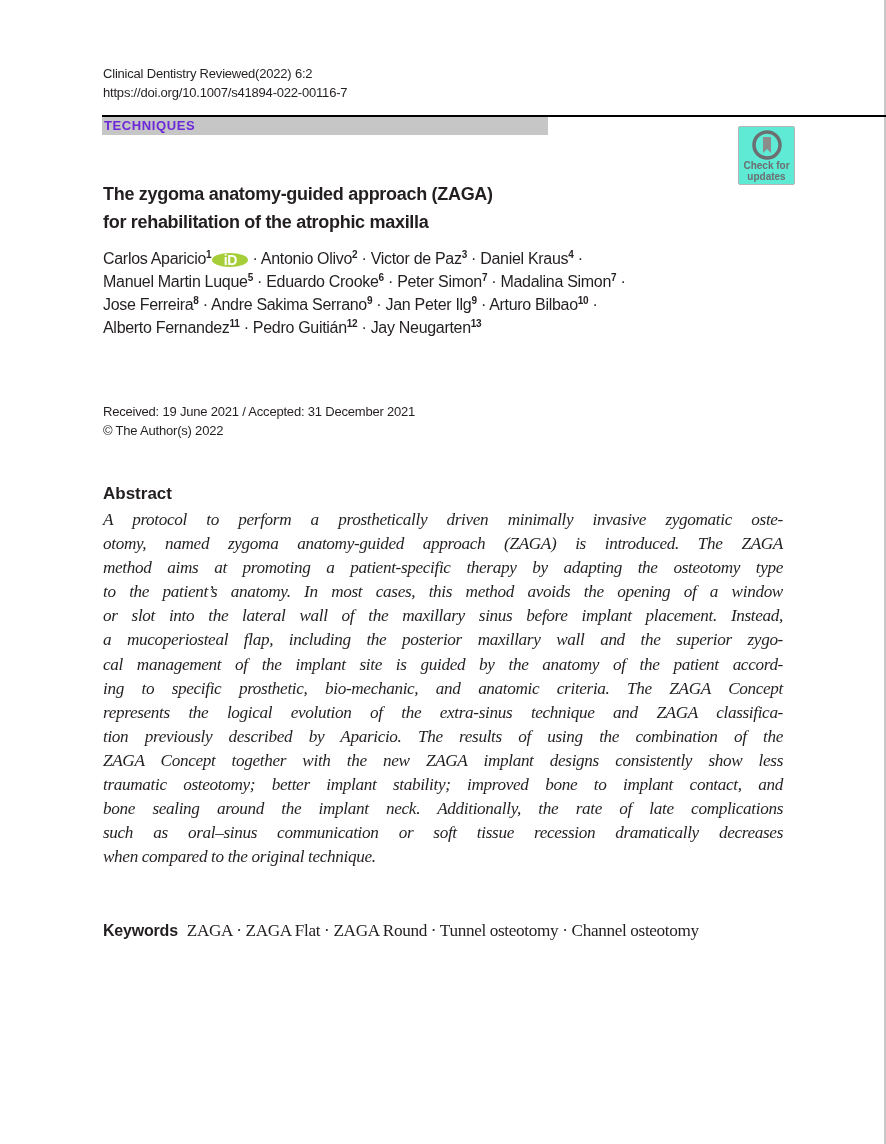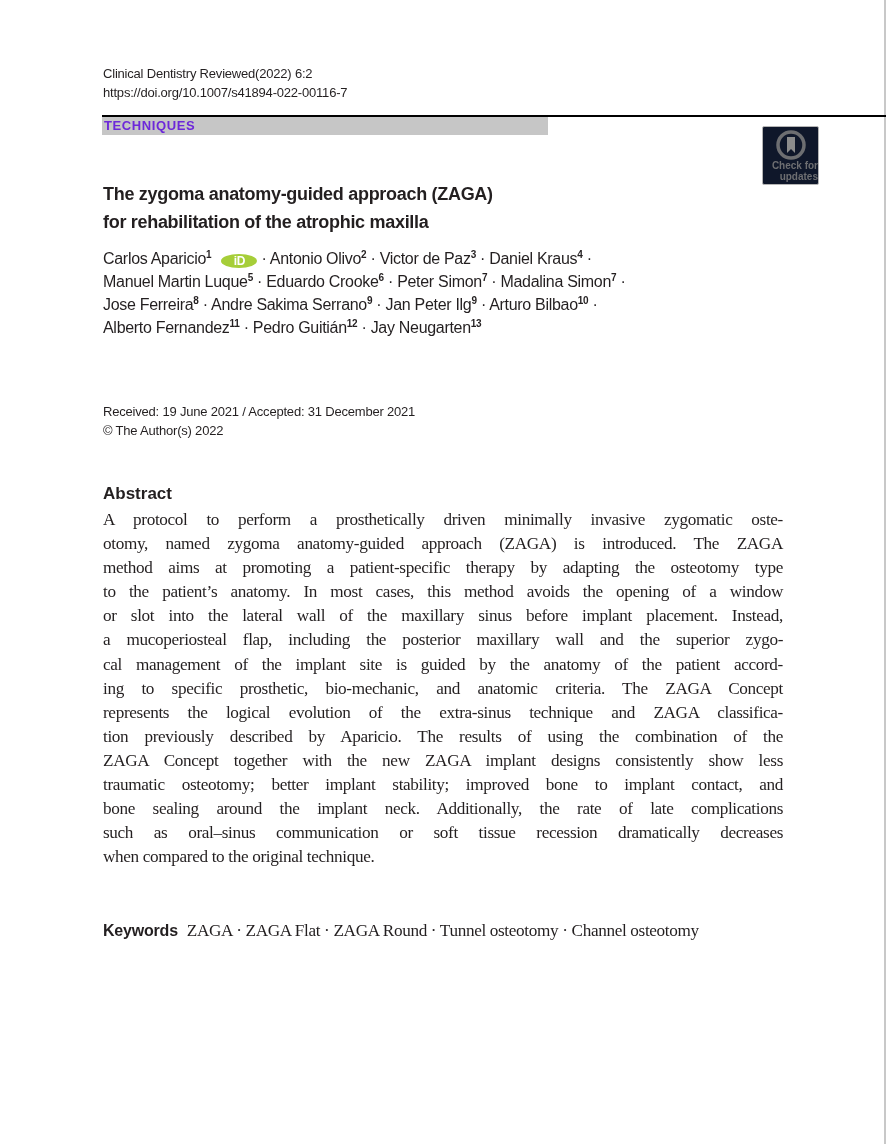--- a/index.html
+++ b/index.html
@@ -5,31 +5,31 @@
   html, body { margin: 0; padding: 0; background: #ffffff; }
   body { width: 886px; height: 1144px; position: relative; overflow: hidden; }
   .page-edge { position: absolute; right: 0; top: 0; width: 2px; height: 1144px; background: #c8c8c8; }
   .sans { font-family: "Liberation Sans", "DejaVu Sans", sans-serif; }
   .serif { font-family: "Liberation Serif", "DejaVu Serif", serif; }
   .journal { position: absolute; left: 103px; top: 64px; font-size: 13px; color: #231f20; line-height: 19px; letter-spacing: -0.2px; }
   .journal .vol { }
   .rule { position: absolute; left: 102px; top: 115px; width: 784px; height: 2px; background: #000; }
   .section-band { position: absolute; left: 102px; top: 117px; width: 446px; height: 18px; background: #c6c6c6; }
   .section-label { position: absolute; left: 104px; top: 118px; font-size: 13px; font-weight: bold; letter-spacing: 0.6px; color: #6d28d9; }
-  .crossmark { position: absolute; left: 762px; top: 126px; width: 55px; height: 57px; border: 1px solid #b5b5b5; border-radius: 2px; background: #0f172a; text-align: right; }
+  .crossmark { position: absolute; left: 738px; top: 126px; width: 55px; height: 57px; border: 1px solid #b5b5b5; border-radius: 2px; background: #5eead4; text-align: center; }
   .crossmark svg { display: block; margin: 3px auto 0; }
   .crossmark .cm-text { font-size: 10px; font-weight: bold; line-height: 10px; color: #6d6e71; margin-top: 1px; }
   .title { position: absolute; left: 103px; top: 180px; font-size: 18px; font-weight: bold; color: #231f20; line-height: 28px; letter-spacing: -0.3px; }
   .authors { position: absolute; left: 103px; top: 247px; width: 680px; font-size: 16px; color: #231f20; line-height: 23px; letter-spacing: -0.3px; }
   .authors sup { font-size: 10px; font-weight: bold; vertical-align: 6px; line-height: 0; }
-  .orcid { display: inline-block; width: 36px; height: 14px; border-radius: 50%; background: #a6ce39; color: #fff; font-size: 12px; font-weight: bold; line-height: 14px; text-align: center; vertical-align: -1px; margin-left: 10px; }
+  .orcid { display: inline-block; width: 36px; height: 14px; border-radius: 50%; background: #a6ce39; color: #fff; font-size: 14px; font-weight: bold; line-height: 14px; text-align: center; vertical-align: -1px; margin-left: 1px; }
   .dates { position: absolute; left: 103px; top: 402px; font-size: 13px; color: #231f20; line-height: 19px; letter-spacing: -0.2px; }
   .abstract-heading { position: absolute; left: 103px; top: 484px; font-size: 17px; font-weight: bold; color: #231f20; }
   .abstract-body { position: absolute; left: 103px; top: 508px; width: 680px; font-size: 17.2px; color: #231f20; line-height: 24.1px; text-align: justify; letter-spacing: -0.35px; }
-  .abstract-body span { display: block; text-align: justify; text-align-last: justify; }
+  .abstract-body span { display: block; text-align: justify; text-align-last: justify; font-style: italic; }
   .abstract-body span.last { text-align-last: left; }
   .keywords { position: absolute; left: 103px; top: 919px; width: 680px; font-size: 17.2px; color: #231f20; line-height: 24px; letter-spacing: -0.35px; }
   .keywords .kw-label { font-weight: bold; font-size: 16px; letter-spacing: -0.2px; margin-right: 5px; }
 </style>
 </head>
 <body>
 
 <div class="page-edge"></div>
 
 <div class="journal sans">

